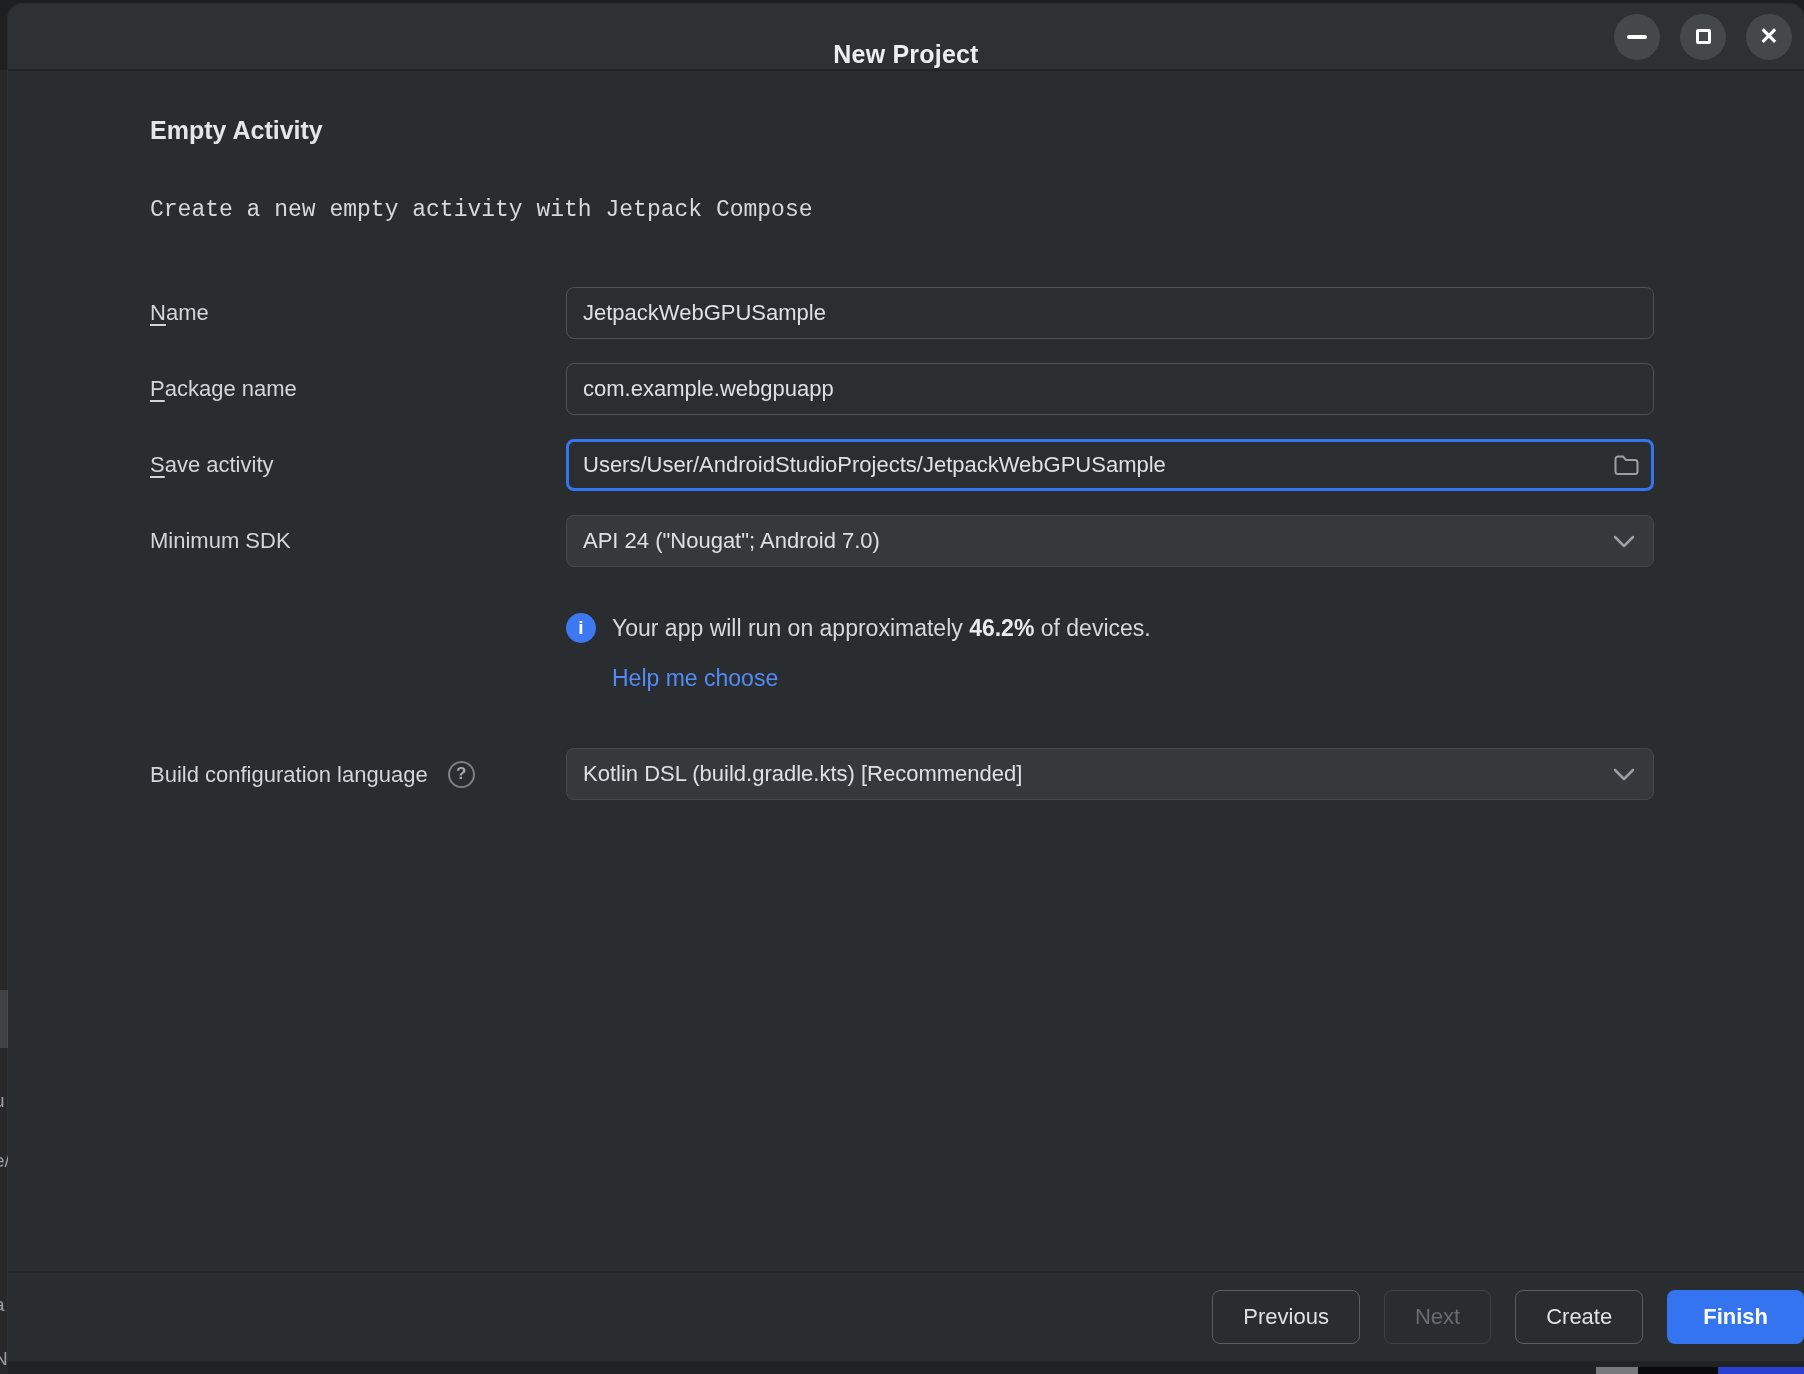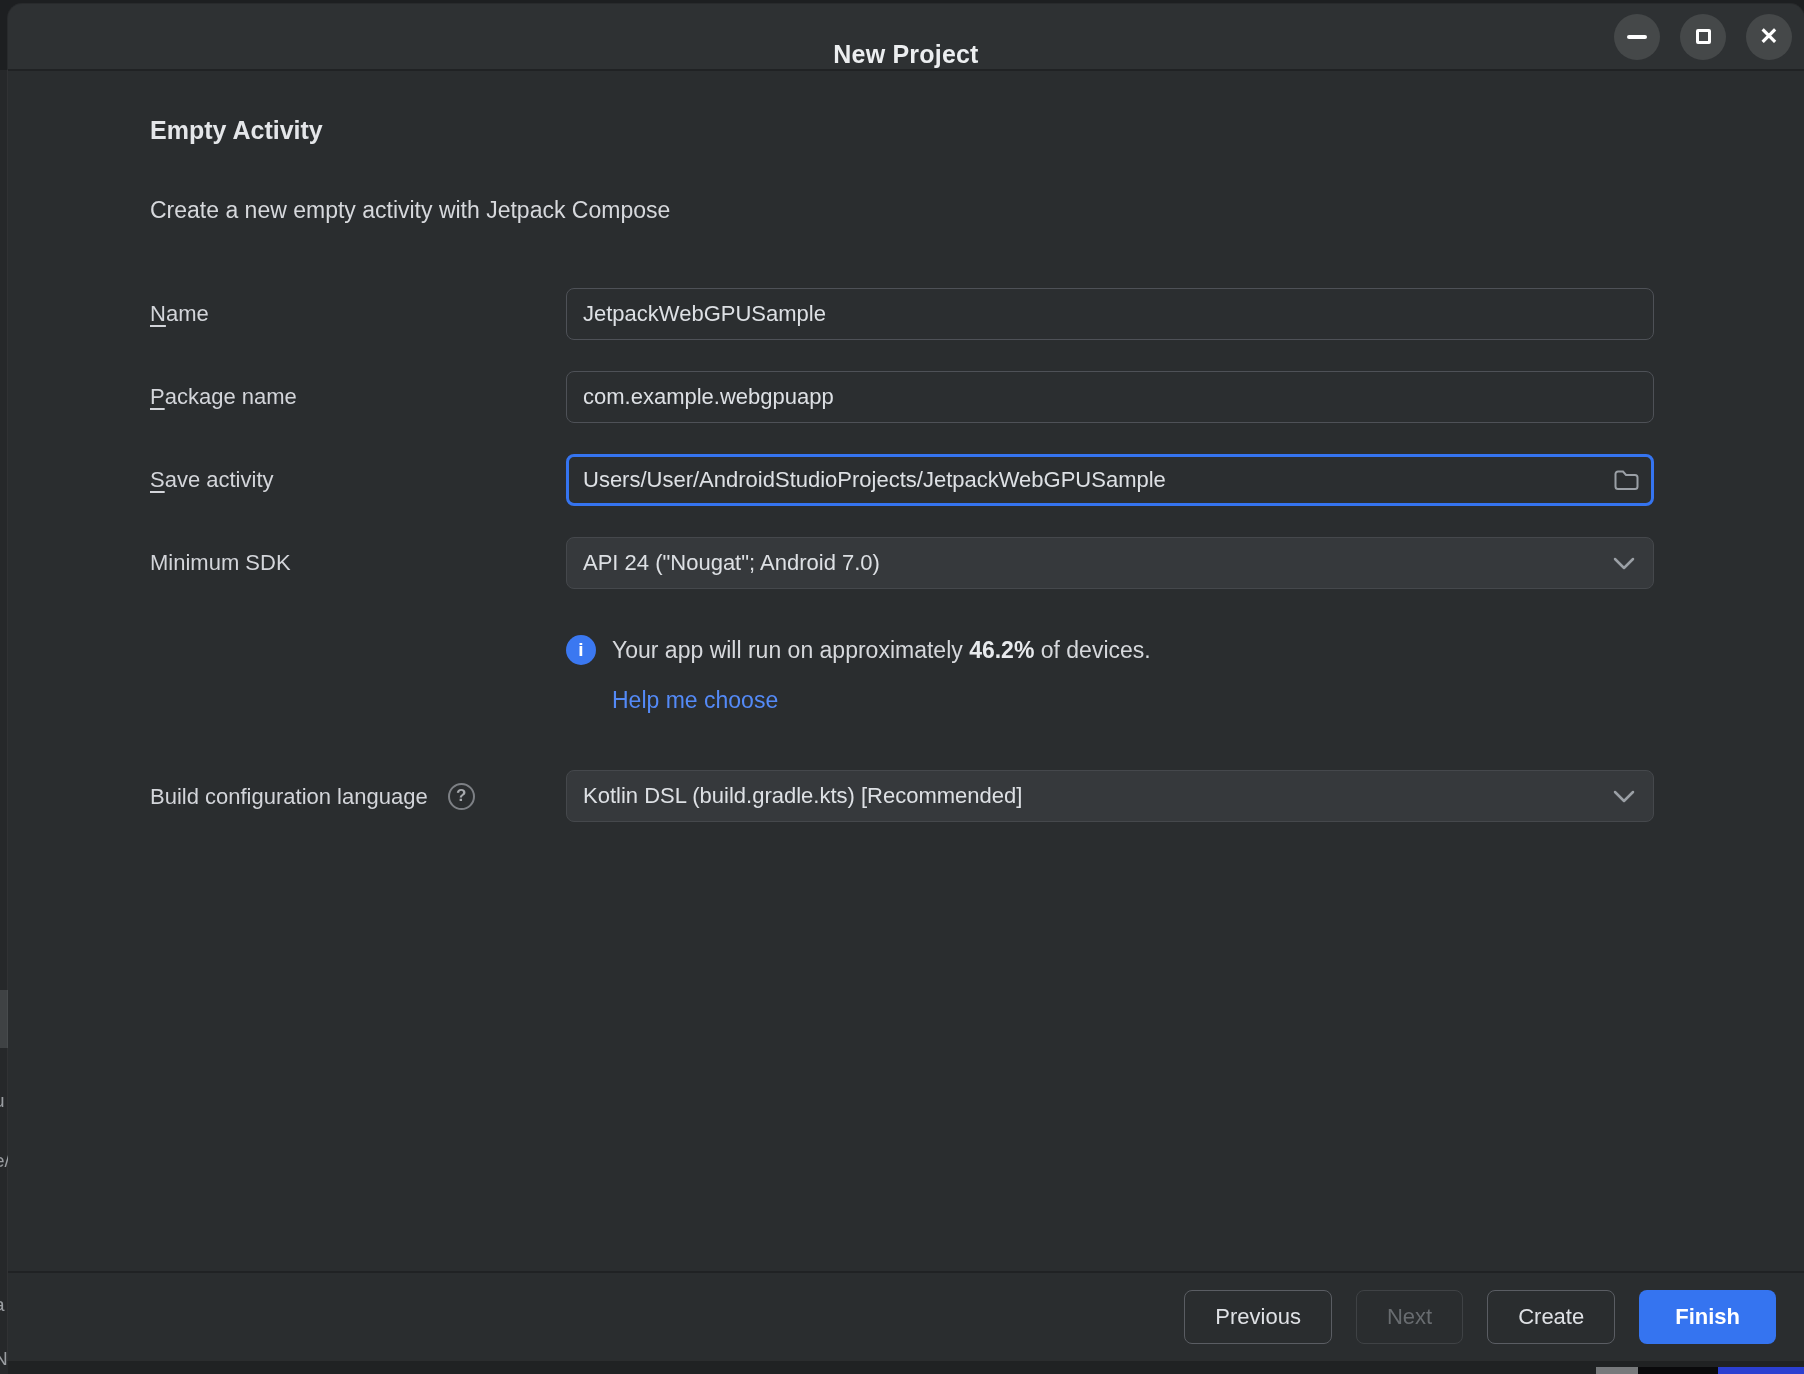--- a/index.html
+++ b/index.html
@@ -52,23 +52,23 @@
     display:flex; align-items:center; justify-content:center;
     color:#ffffff;
   }
   .min-glyph { width:20px; height:4px; background:#fff; border-radius:2px; }
   .max-glyph { width:15px; height:15px; border:3.5px solid #fff; border-radius:2px; }
   .close-glyph { font-size:23px; font-weight:bold; line-height:1; color:#fff; }
 
   
   .content { flex:1 1 auto; padding:45px 150px 0 142px; }
   .page-title { font-size:25px; font-weight:bold; color:#e4e6e9; }
-  .page-subtitle { font-size:23px; color:#d6d8dc; margin-top:52px; }
-
-  .form { margin-top:64px; display:flex; flex-direction:column; gap:31px; }
+  .page-subtitle { font-size:23px; color:#d6d8dc; margin-top:52px;font-family:Liberation Mono, monospace; }
+
+  .form { margin-top:64px; display:flex; flex-direction:column; gap:24px; }
   .form-row { display:flex; align-items:center; }
   .form-label {
     flex:0 0 416px; font-size:22px; color:#d3d5da;
   }
   .mnemonic { text-decoration:underline; text-underline-offset:4px; text-decoration-thickness:1.5px; }
   .field-cell { flex:1 1 auto; position:relative; }
 
   input.text-field {
     width:100%; height:52px;
     background:#2b2e30;
@@ -120,21 +120,21 @@
     font-size:17px; font-weight:bold;
     display:flex; align-items:center; justify-content:center;
     cursor:pointer; flex:0 0 27px;
   }
 
   
   .footer {
     flex:0 0 89px;
     border-top:2px solid #202224;
     display:flex; align-items:center; justify-content:flex-end;
-    gap:24px; padding-right:28px;
+    gap:24px; 
     background:#2a2d2f;
   }
   .btn {
     height:54px; padding:0 30px;
     border-radius:8px; font-size:22px;
     font-family:"Liberation Sans","DejaVu Sans",sans-serif;
     background:transparent;
     border:1.5px solid #5a5d63;
     color:#dfe1e5; cursor:pointer;
   }

